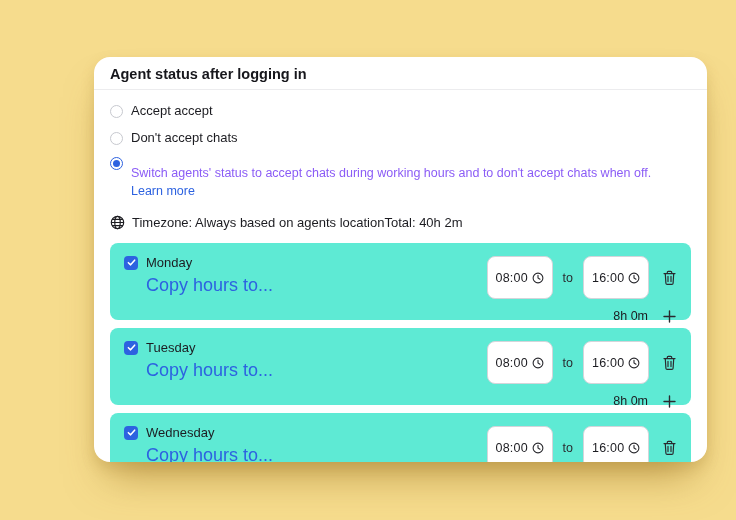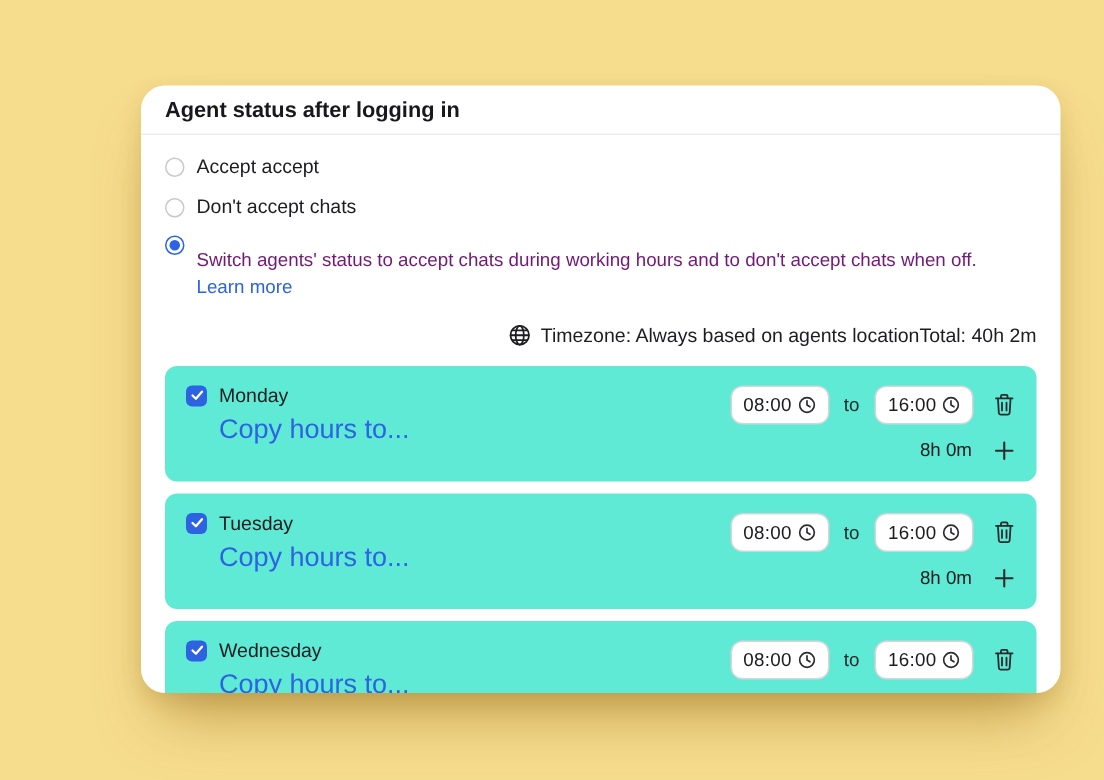--- a/index.html
+++ b/index.html
@@ -25,47 +25,47 @@
     width:13px;height:13px;border-radius:50%;box-sizing:border-box;
     border:1px solid #c7c9cf;background:#fff;flex:0 0 auto;position:relative;
   }
   .radio.selected{border:1.5px solid #2d62e0;}
   .radio.selected::after{
     content:"";position:absolute;left:50%;top:50%;width:7px;height:7px;margin:-3.5px 0 0 -3.5px;
     border-radius:50%;background:#2d62e0;
   }
   .radio-label{font-size:13px;color:#1c1c21;line-height:16px;}
   .radio-description{
-    margin:-8px 16px 0 37px;font-size:12.5px;color:#701a75;line-height:15px;
+    margin:-8px 16px 0 37px;font-size:12.5px;color:#8b5cf6;line-height:15px;
   }
   .learn-more{
     margin:3px 16px 0 37px;font-size:12.5px;color:#2d62e0;line-height:15px;cursor:pointer;display:inline-block;
   }
   .timezone-row{
-    margin-top:16px;padding:0 16px;display:flex;align-items:center;justify-content:flex-end;
+    margin-top:16px;padding:0 16px;display:flex;align-items:center;justify-content:flex-start;
   }
   .timezone-left{display:flex;align-items:center;gap:7px;}
   .timezone-label,.total-label{font-size:13px;color:#1c1c21;}
   .icon{display:inline-flex;align-items:center;justify-content:center;flex:0 0 auto;}
   .day-rows{margin-top:13px;}
   .day-row{
     position:relative;margin:0 16px 8px;background:#5eead4;border-radius:8px;
     height:77px;box-sizing:border-box;padding:12px 14px;
   }
   .day-left-top{display:flex;align-items:center;gap:8px;}
   .checkbox{
     width:14px;height:14px;border-radius:4px;background:#2d62e0;flex:0 0 auto;
     display:flex;align-items:center;justify-content:center;cursor:pointer;
   }
   .day-name{font-size:13px;color:#1c1c21;}
   .copy-link{margin:5px 0 0 22px;font-size:18px;color:#2d62e0;cursor:pointer;display:inline-block;}
   .day-right{position:absolute;top:13px;right:14px;display:flex;flex-direction:column;align-items:flex-end;}
   .time-line{display:flex;align-items:center;}
   .time-field{
-    width:66px;height:26px;box-sizing:border-box;background:#fff;
+    width:66px;height:43px;box-sizing:border-box;background:#fff;
     border:1px solid #d3d5da;border-radius:8px;display:flex;align-items:center;
     justify-content:space-between;padding:0 8px;cursor:text;
   }
   .time-value{font-size:12.5px;color:#1c1c21;letter-spacing:.2px;}
   .to-word{font-size:12.5px;color:#2a2a2f;margin:0 10px;}
   .trash-btn{margin-left:13px;cursor:pointer;}
   .sum-line{display:flex;align-items:flex-end;margin-top:10px;}
   .day-total{font-size:12.5px;color:#1c1c21;}
   .plus-btn{margin-left:15px;margin-right:1px;cursor:pointer;}
   svg{display:block;}

